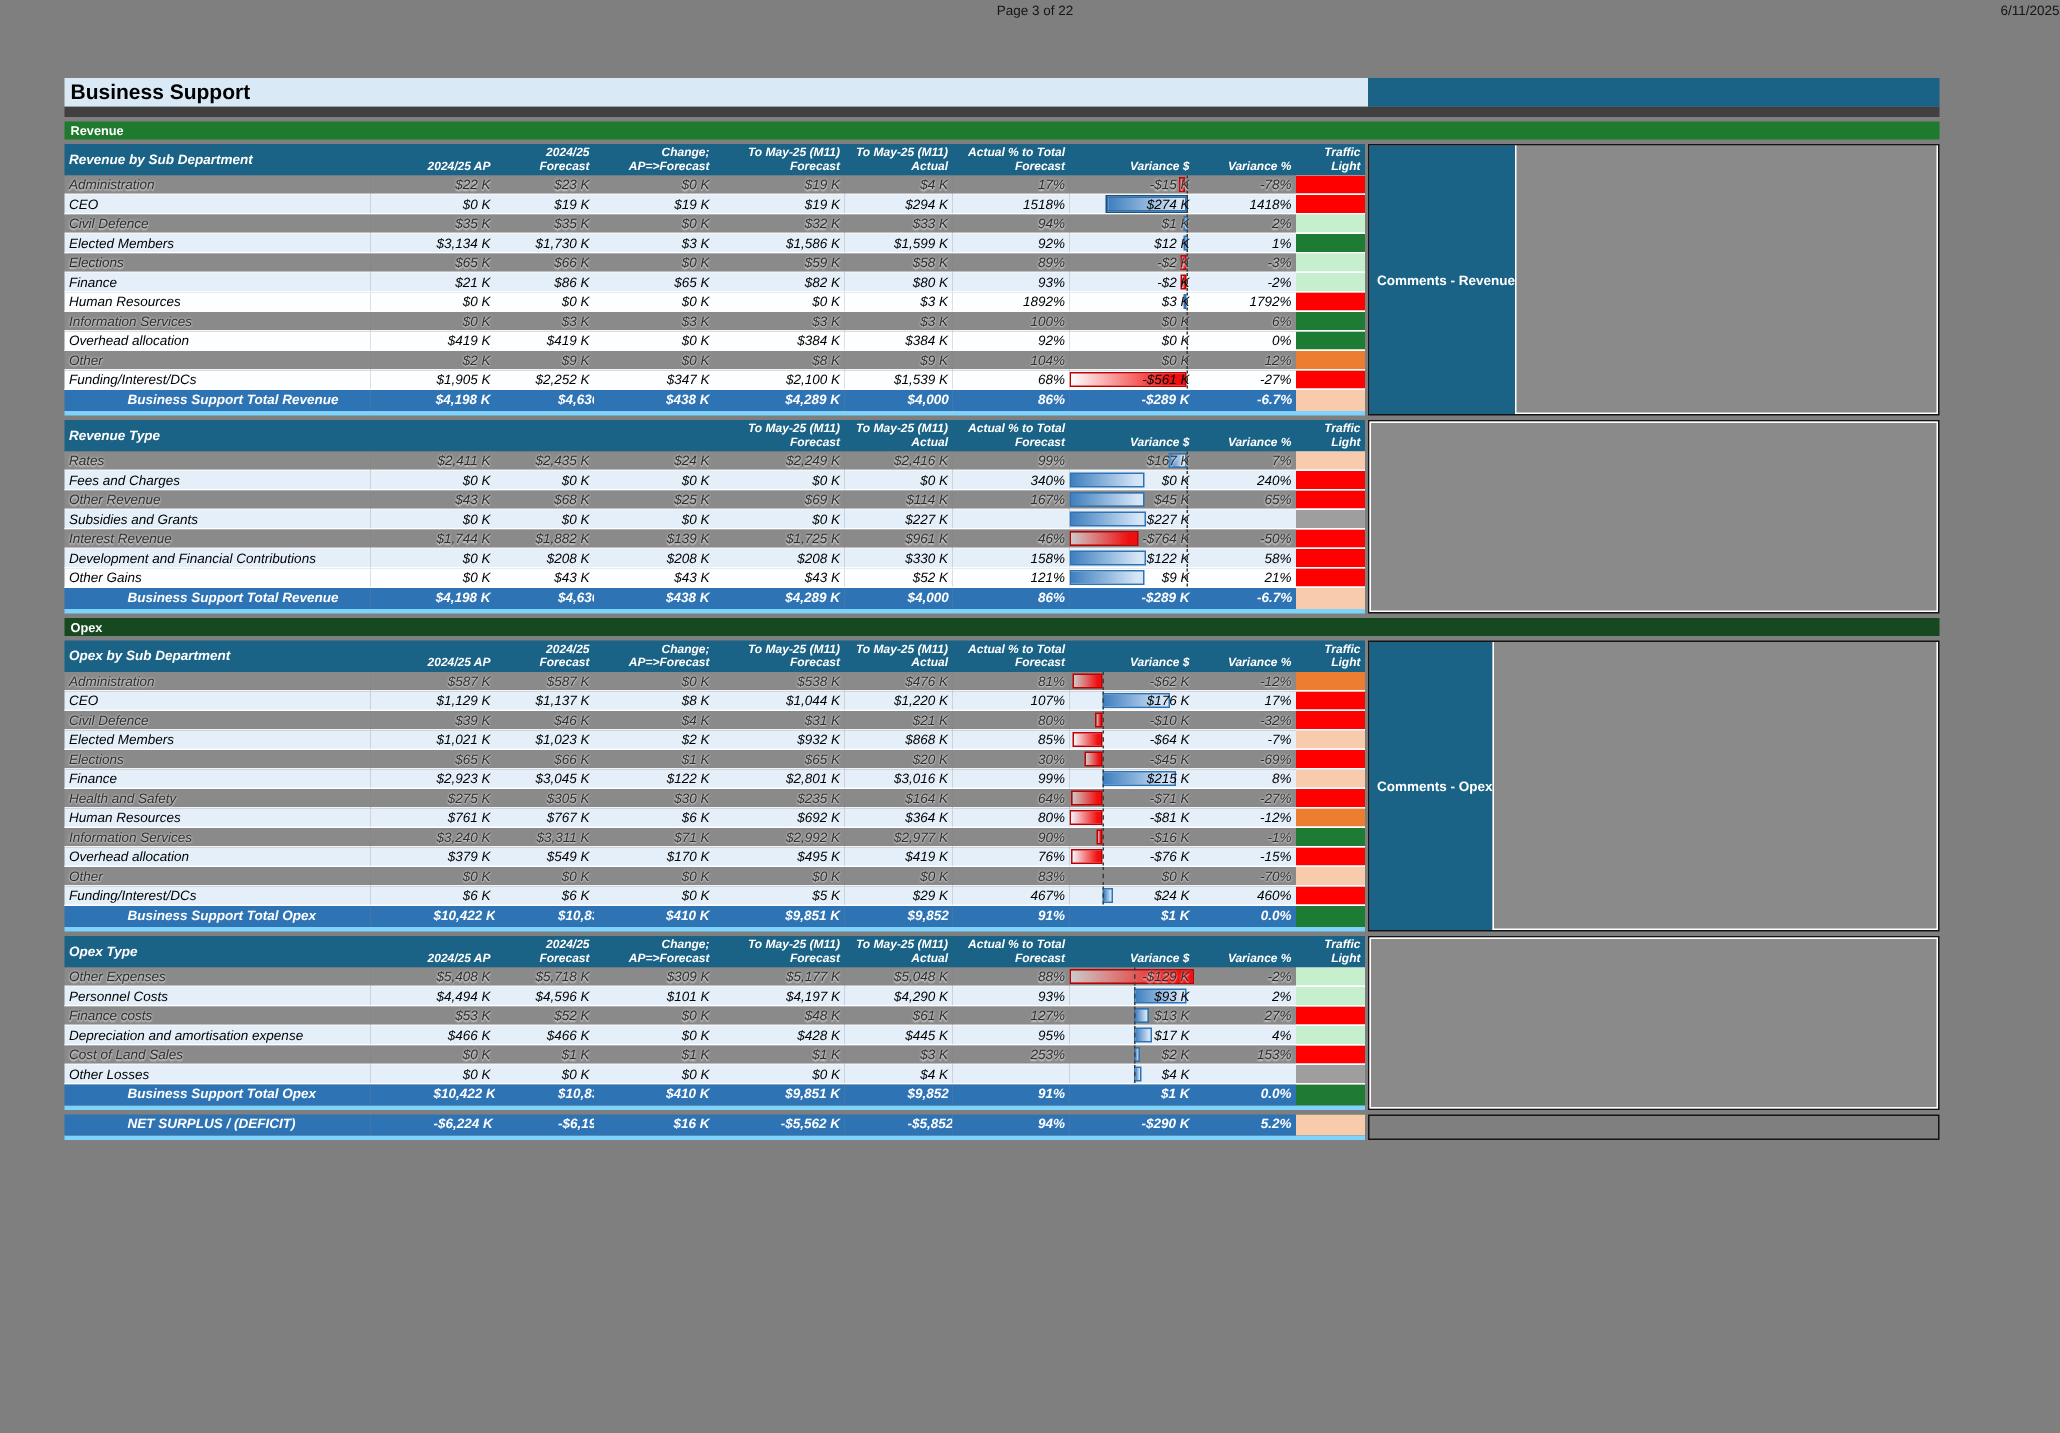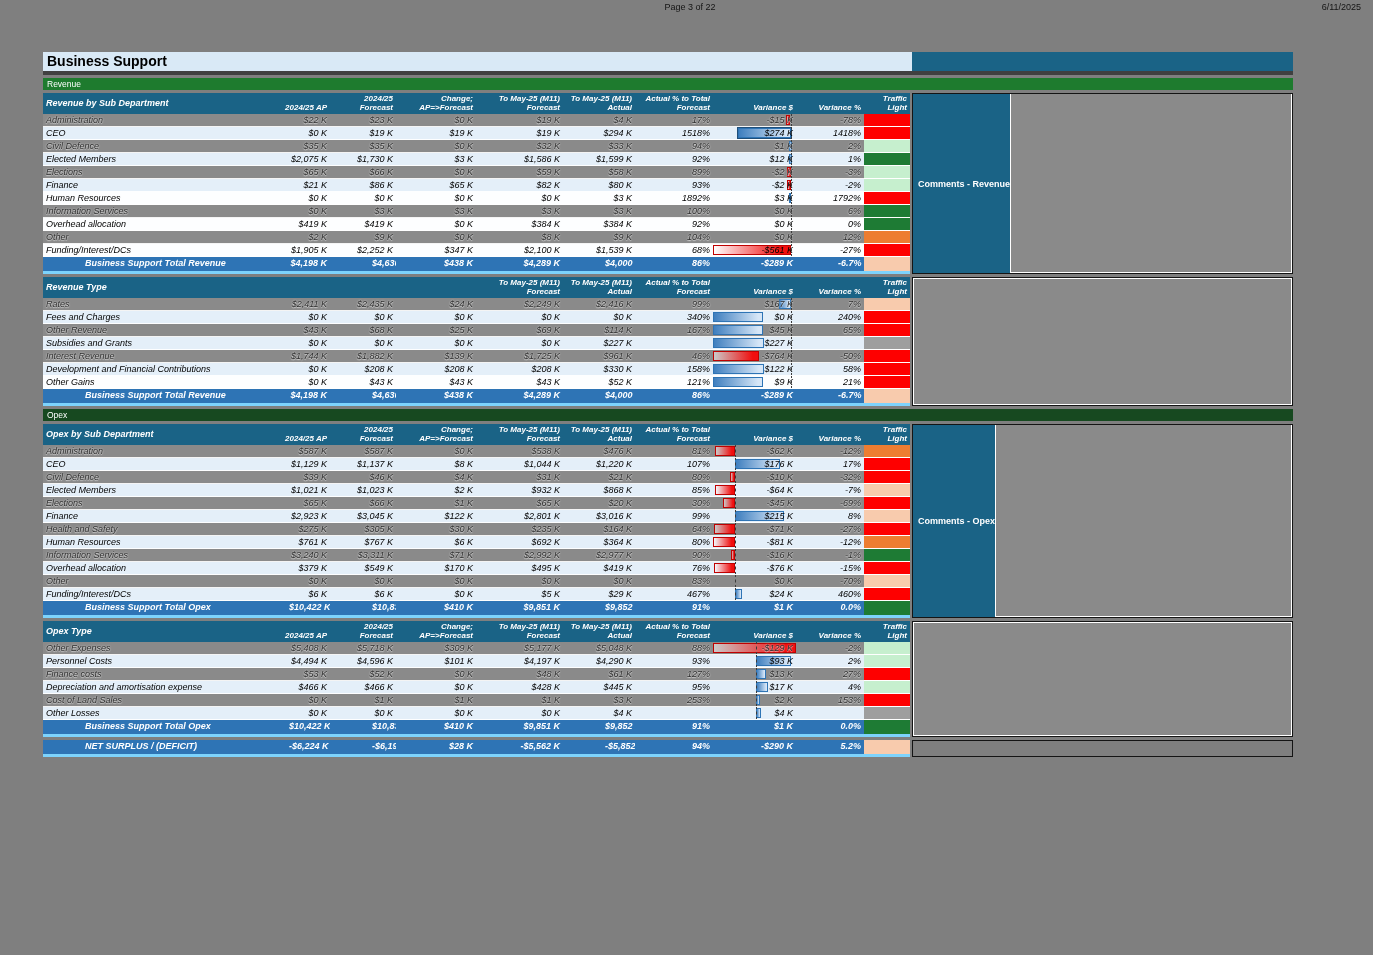--- a/index.html
+++ b/index.html
@@ -5,38 +5,38 @@
   html,body{margin:0;padding:0;}
   body{
     width:1373px;height:955px;
     background:#7F7F7F;
     font-family:"Liberation Sans",sans-serif;
     position:relative;
     -webkit-font-smoothing:antialiased;
   }
   .pagehead{position:absolute;top:2px;font-size:9px;color:#151515;}
   .pagehead.center{left:610px;width:160px;text-align:center;}
-  .pagehead.right{right:12px;text-align:right;}
+  .pagehead.right{right:0;text-align:right;}
 
   .sheet{position:absolute;left:43px;top:50px;width:1250px;}
 
   .titlebar{
     height:19px;line-height:19px;background:#1A6386;color:#DCE9F2;
     font-weight:bold;font-size:13px;padding-left:5px;box-sizing:border-box;
     border-bottom:1px solid #0C3B52;letter-spacing:.2px;
   }
-  .subtitle{display:flex;height:19px;margin-top:2px;border-bottom:4px solid #404040;}
+  .subtitle{display:flex;height:19px;margin-top:2px;border-bottom:7px solid #404040;}
   .subtitle .left{
     width:869px;background:#D9E9F6;color:#000;font-weight:bold;font-size:14px;
     line-height:19px;padding-left:4px;box-sizing:border-box;
   }
   .subtitle .fill{flex:1;background:#1A6386;}
 
   .secbar{
-    height:12px;line-height:12px;color:#fff;font-size:8.5px;font-weight:normal;
+    height:12px;line-height:12px;color:#fff;font-size:8.5px;font-weight:bold;
     padding-left:4px;margin-top:3px;box-sizing:border-box;
   }
 
   .tbl{display:flex;margin-top:3px;align-items:stretch;}
   .tleft{width:867px;border-bottom:3px solid #7dd3fc;font-style:italic;}
   .grid{display:grid;grid-template-columns:204px 83px 66px 80px 87px 72px 78px 83px 68px 46px;}
   .hdr{background:#1A6386;color:#fff;font-size:8px;font-weight:bold;min-height:21px;align-items:end;}
   .hdr .hc{padding:1px 3px 2px 3px;text-align:right;white-space:pre-line;line-height:9px;}
   .hdr .hc.first{text-align:left;font-size:9px;align-self:center;}
 
@@ -145,21 +145,21 @@
           <div class="c">$33 K</div>
           <div class="c">94%</div>
           <div class="c vard"><div class="bar blue" style="left: 92%; width: 3%;"></div><div class="axis" style="left: 94%;"></div><span class="txt">$1 K</span></div>
           <div class="c">2%</div>
           <div class="c light">
             <div class="tl" style="background: rgb(198, 239, 206);"></div>
           </div>
         </div>
         <div class="grid row alt">
           <div class="c name">Elected Members</div>
-          <div class="c">$2,075 K</div>
+          <div class="c">$3,134 K</div>
           <div class="c">$1,730 K</div>
           <div class="c">$3 K</div>
           <div class="c">$1,586 K</div>
           <div class="c">$1,599 K</div>
           <div class="c">92%</div>
           <div class="c vard"><div class="bar blue" style="left: 92%; width: 3%;"></div><div class="axis" style="left: 94%;"></div><span class="txt">$12 K</span></div>
           <div class="c">1%</div>
           <div class="c light">
             <div class="tl" style="background: rgb(30, 123, 52);"></div>
           </div>
@@ -750,21 +750,21 @@
         <div class="cbody"></div>
       </div>
     </div>
 
   <div class="tbl netwrap" id="netrow">
       <div class="tleft">
         <div class="grid row total">
           <div class="c name">NET SURPLUS / (DEFICIT)</div>
           <div class="c">-$6,224 K</div>
           <div class="c">-$6,196 K</div>
-          <div class="c">$28 K</div>
+          <div class="c">$16 K</div>
           <div class="c">-$5,562 K</div>
           <div class="c">-$5,852 K</div>
           <div class="c">94%</div>
           <div class="c vard"><span class="txt">-$290 K</span></div>
           <div class="c">5.2%</div>
           <div class="c light">
             <div class="tl" style="background: rgb(248, 203, 173);"></div>
           </div>
         </div>
       </div>

